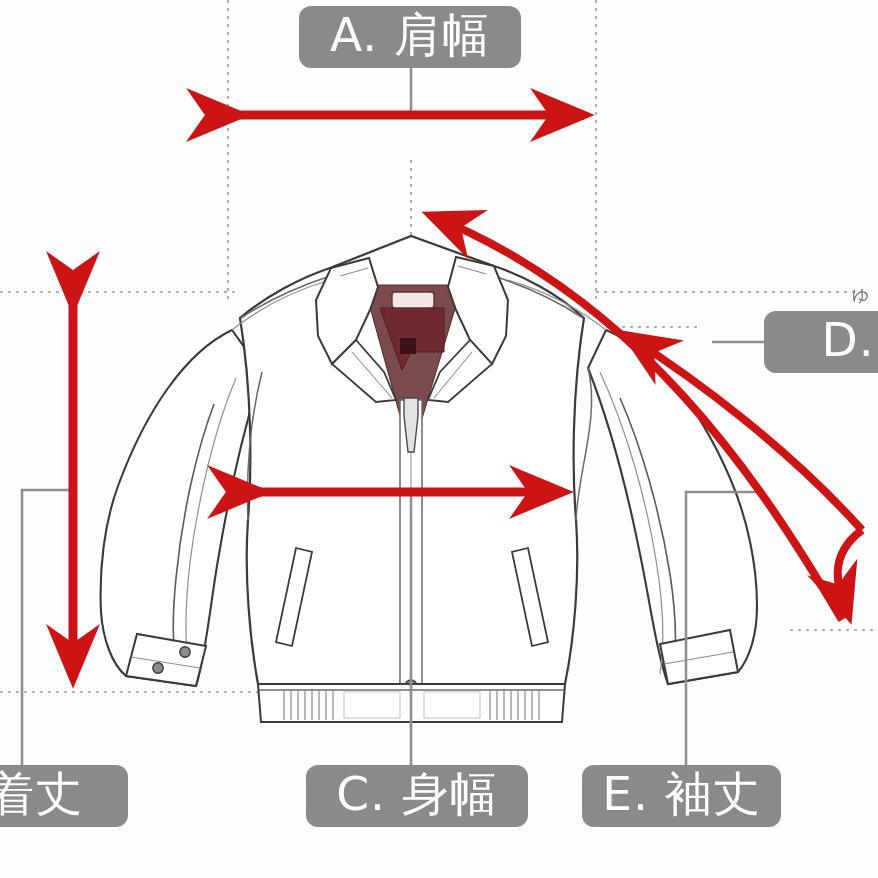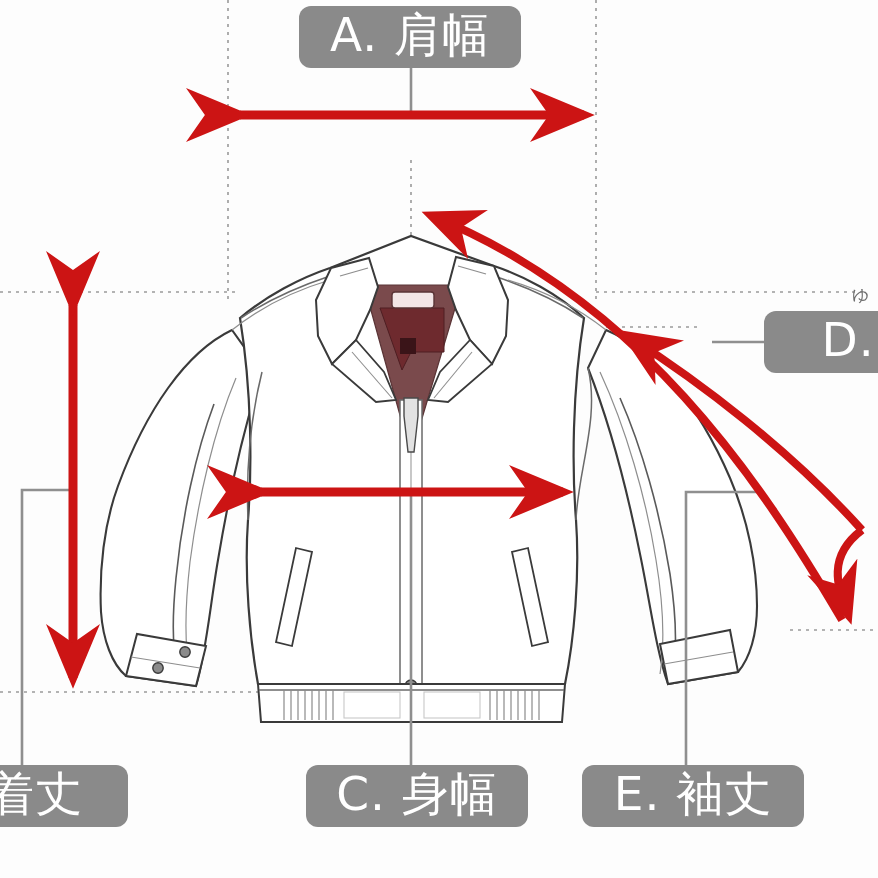--- a/index.html
+++ b/index.html
@@ -27,21 +27,21 @@
     position:absolute;
     color:#6e6e6e;
     font-size:17px;
     font-family:"DejaVu Sans","Liberation Sans",sans-serif;
   }
 
   #chip-a{left:299px; top:6px;  width:222px; height:62px;}
   #chip-b{left:-58px; top:765px; width:186px; height:62px;}
   #chip-c{left:306px; top:765px; width:222px; height:62px;align-items:center;}
   #chip-d{left:764px; top:311px; width:232px; height:62px;}
-  #chip-e{left:582px; top:765px; width:222px; height:62px;}
+  #chip-e{left:582px; top:765px; width:199px; height:62px;}
   #furi-d{left:852px; top:284px;}
 </style>
 </head>
 <body>
 
 <div id="stage">
 
   <svg id="svgroot" viewBox="0 0 878 878">
     <defs>
       <marker id="ah" markerWidth="10" markerHeight="10" refX="6" refY="3.2" orient="auto" markerUnits="strokeWidth">

